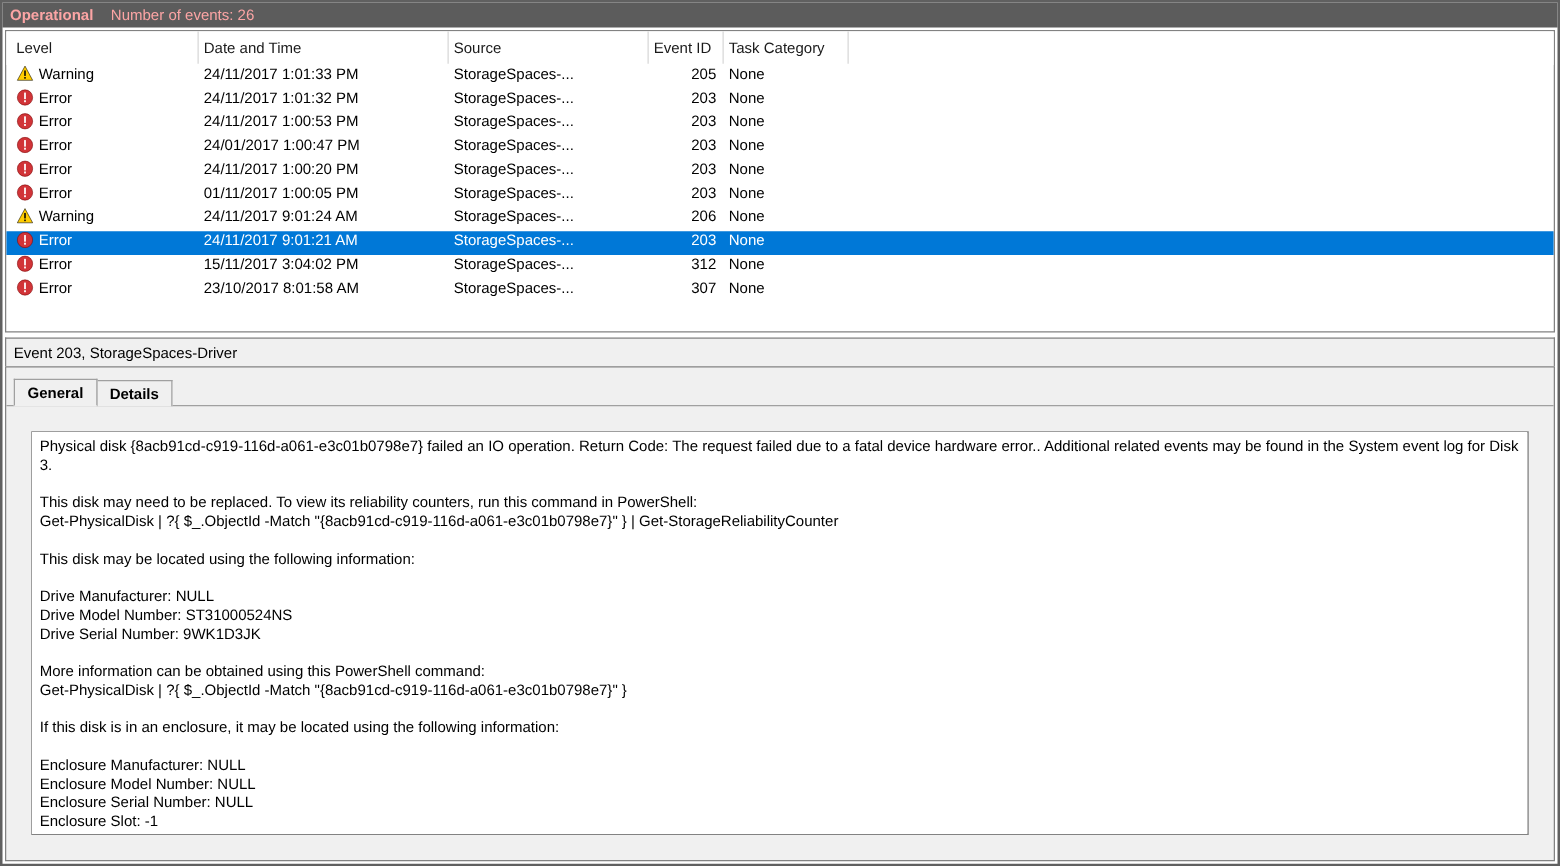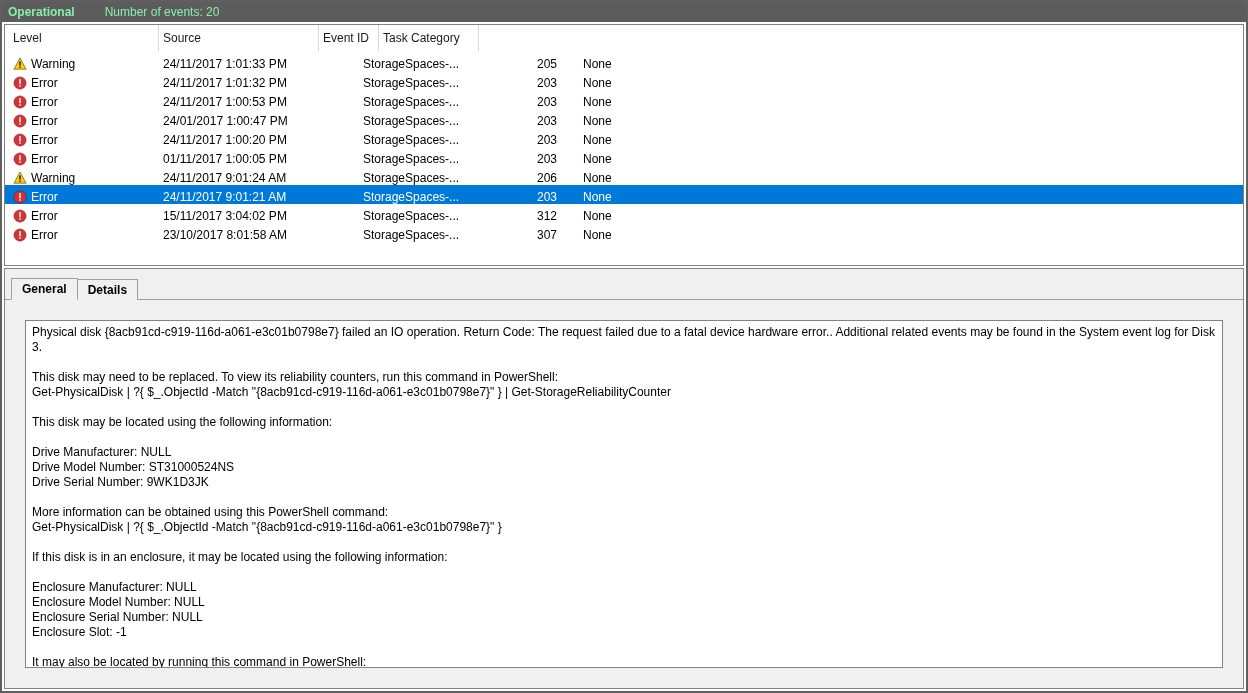--- a/index.html
+++ b/index.html
@@ -16,46 +16,46 @@
   .outer {
     box-sizing: border-box;
     border: 2px solid #606060;
     width: 1248px;
     height: 693px;
     display: flex;
     flex-direction: column;
   }
   .titlebar {
     background: #5c5c5c;
-    color: #86efac;
+    color: #fca5a5;
     height: 20px;
     line-height: 20px;
     padding: 0 6px;
     display: flex;
     align-items: center;
-    gap: 30px;
+    gap: 14px;
     font-size: 12px;
   }
   .titlebar .name { font-weight: 600; }
   .list-wrap {
     flex: 0 0 240px;
     border: 1px solid #828282;
     margin: 2px;
     background: #fff;
     overflow: hidden;
     position: relative;
   }
   .list-scroll {
     overflow-y: scroll;
     overflow-x: hidden;
     height: 100%;
   }
   .header-row, .row {
     display: flex;
-    align-items: flex-end;
+    align-items: flex-start;
     height: 19px;
     padding-left: 4px;
     white-space: nowrap;
   }
   .header-row {
     background: #fff;
     border-bottom: 1px solid transparent;
     font-weight: 400;
     color: #1a1a1a;
     position: sticky;
@@ -72,21 +72,21 @@
   }
   .row .col {
     padding-left: 4px;
     box-sizing: border-box;
     overflow: hidden;
     text-overflow: ellipsis;
   }
   .col.level   { width: 150px; display:flex; align-items:center; gap:4px;}
   .col.dt      { width: 200px; }
   .col.source  { width: 160px; }
-  .col.eid     { width: 60px; text-align: right; padding-right: 22px;}
+  .col.eid     { width: 60px; text-align: right; padding-right: 6px;}
   .col.task    { width: 100px; }
   .row.selected {
     background: #0078d7;
     color: #fff;
   }
   .icon {
     width: 14px;
     height: 14px;
     flex: 0 0 14px;
     display: inline-block;
@@ -148,27 +148,28 @@
   ::-webkit-scrollbar { width: 16px; background:#f0f0f0;}
   ::-webkit-scrollbar-thumb { background:#c2c2c2; border:1px solid #a0a0a0;}
 </style>
 </head>
 <body>
 
 <div class="outer">
 
   <div class="titlebar">
     <span class="name">Operational</span>
-    <span>Number of events: 20</span>
+    <span>Number of events: 26</span>
   </div>
 
   <div class="list-wrap">
     <div class="list-scroll">
       <div class="header-row">
         <div class="col level">Level</div>
+        <div class="col dt">Date and Time</div>
         <div class="col source">Source</div>
         <div class="col eid">Event ID</div>
         <div class="col task">Task Category</div>
       </div>
       <div id="rows">
           <div class="row">
             <div class="col level">
               <svg class="icon" viewBox="0 0 16 16">
                 <polygon points="8,1 15,14 1,14" fill="#ffcc00" stroke="#000" stroke-width="0.5"></polygon>
                 <rect x="7.3" y="5" width="1.4" height="5" fill="#000"></rect>
@@ -304,20 +305,21 @@
             </div>
             <div class="col dt">23/10/2017 8:01:58 AM</div>
             <div class="col source">StorageSpaces-...</div>
             <div class="col eid">307</div>
             <div class="col task">None</div>
           </div>
         </div>
     </div>
   </div>
 
+  <div class="detail-header">Event 203, StorageSpaces-Driver</div>
 
   <div class="tabs-wrap">
     <div class="tabbar">
       <div class="tab active">General</div>
       <div class="tab">Details</div>
     </div>
     <div class="detail-body">Physical disk {8acb91cd-c919-116d-a061-e3c01b0798e7} failed an IO operation. Return Code: The request failed due to a fatal device hardware error.. Additional related events may be found in the System event log for Disk 3.
 
 This disk may need to be replaced. To view its reliability counters, run this command in PowerShell:
 Get-PhysicalDisk | ?{ $_.ObjectId -Match "{8acb91cd-c919-116d-a061-e3c01b0798e7}" } | Get-StorageReliabilityCounter

